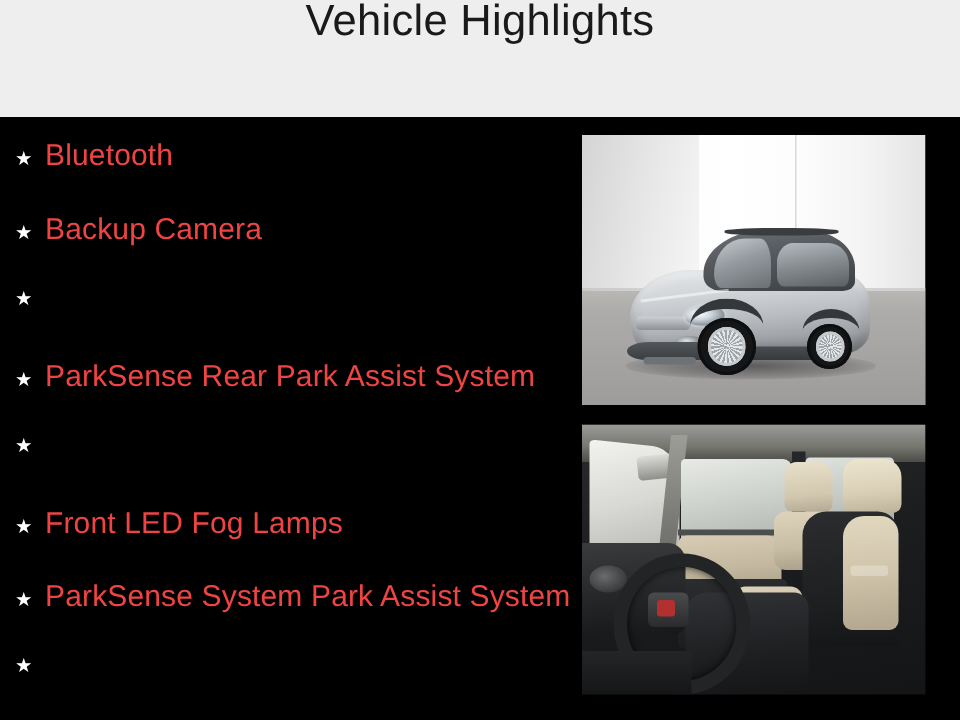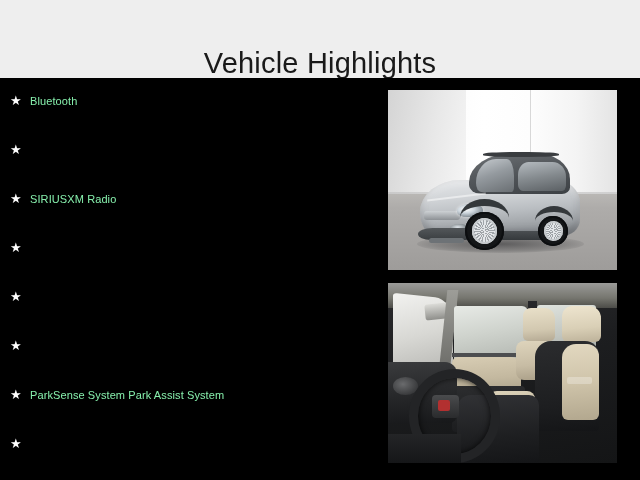--- a/index.html
+++ b/index.html
@@ -21,21 +21,21 @@
   }
   
   .header {
     position: absolute;
     left: 0;
     top: 0;
     width: 640px;
     height: 78px;
     background: #eeeeee;
     display: flex;
-    align-items: flex-end;
+    align-items: flex-start;
     justify-content: center;
   }
   .header-title {
     font-size: 29px;
     font-weight: 400;
     color: #1a1a1a;
     letter-spacing: 0.2px;
     line-height: 1;
     white-space: nowrap;
   }
@@ -69,22 +69,22 @@
   }
   .star-icon {
     flex: 0 0 auto;
     width: 20px;
     font-size: 13px;
     color: #ffffff;
     line-height: 1;
     text-align: left;
   }
   .feature-label {
-    font-size: 11px;
-    color: #86efac;
+    font-size: 20px;
+    color: #ef4444;
     line-height: 1;
     white-space: nowrap;
     letter-spacing: 0.1px;
   }
   
   .photo {
     position: absolute;
     overflow: hidden;
     background: #0a0a0a;
   }
@@ -561,37 +561,39 @@
 
     <ul class="feature-list">
 
       <li class="feature-item">
         <span class="star-icon">★</span>
         <span class="feature-label">Bluetooth</span>
       </li>
 
       <li class="feature-item">
         <span class="star-icon">★</span>
-      </li>
-
-      <li class="feature-item">
-        <span class="star-icon">★</span>
-        <span class="feature-label">SIRIUSXM Radio</span>
-      </li>
-
-      <li class="feature-item">
-        <span class="star-icon">★</span>
-      </li>
-
-      <li class="feature-item">
-        <span class="star-icon">★</span>
-      </li>
-
-      <li class="feature-item">
-        <span class="star-icon">★</span>
+        <span class="feature-label">Backup Camera</span>
+      </li>
+
+      <li class="feature-item">
+        <span class="star-icon">★</span>
+      </li>
+
+      <li class="feature-item">
+        <span class="star-icon">★</span>
+        <span class="feature-label">ParkSense Rear Park Assist System</span>
+      </li>
+
+      <li class="feature-item">
+        <span class="star-icon">★</span>
+      </li>
+
+      <li class="feature-item">
+        <span class="star-icon">★</span>
+        <span class="feature-label">Front LED Fog Lamps</span>
       </li>
 
       <li class="feature-item">
         <span class="star-icon">★</span>
         <span class="feature-label">ParkSense System Park Assist System</span>
       </li>
 
       <li class="feature-item">
         <span class="star-icon">★</span>
       </li>

